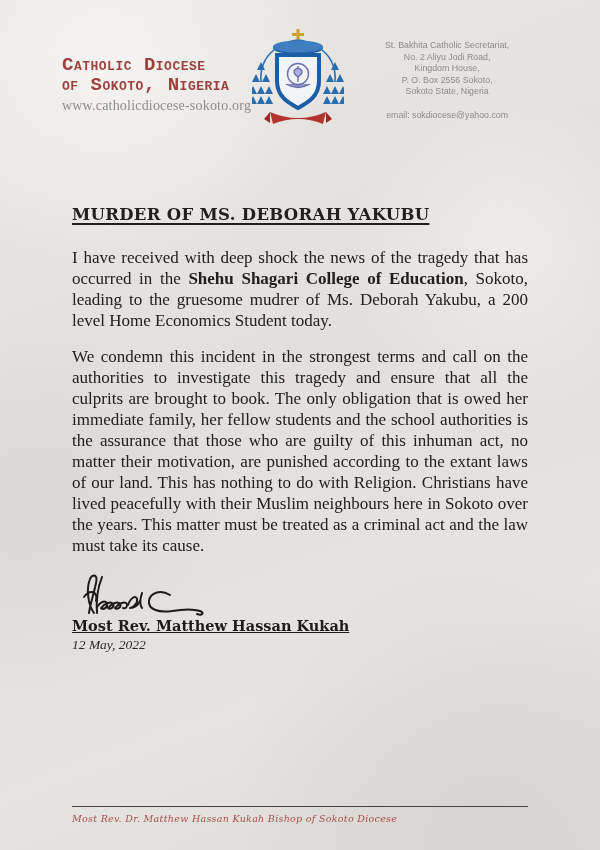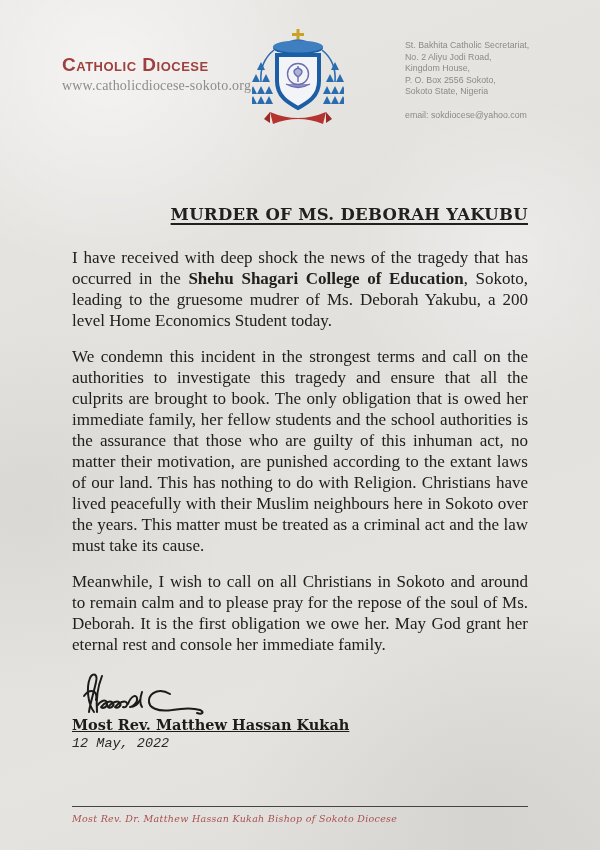--- a/index.html
+++ b/index.html
@@ -16,53 +16,54 @@
       radial-gradient(ellipse 70% 50% at 80% 95%, rgba(120,115,110,0.10), rgba(120,115,110,0) 60%),
       radial-gradient(ellipse 60% 40% at 5% 60%, rgba(120,115,110,0.08), rgba(120,115,110,0) 55%),
       linear-gradient(160deg, #e9e7e4 0%, #e2e0dd 45%, #e6e4e1 75%, #dedcd9 100%);
   }
 
   
   .letterhead { position: absolute; top: 0; left: 0; right: 0; height: 150px; }
 
   .org { position: absolute; left: 62px; top: 55px; }
   .org-name {
-    font-family: Liberation Sans, sans-serif;
+    font-family: Liberation Mono, monospace;
     font-variant: small-caps;
     font-weight: 600;
     color: #9e403e;
     font-size: 19px;
     line-height: 20px;
     letter-spacing: 0.5px;
   }
   .website {
     margin-top: 3px;
     font-family: Liberation Serif, serif;
     font-size: 14px;
     color: #8d8c8a;
     letter-spacing: 0.2px;
     text-align: right;
   }
 
   .crest { position: absolute; left: 252px; top: 28px; width: 92px; height: 102px; }
 
   .addr {
-    position: absolute; left: 405px; top: 40px;
+    position: absolute; left: 385px; top: 40px;
     font-family: "Liberation Sans", sans-serif;
     font-size: 8.8px;
     line-height: 11.6px;
     color: #8b8a88;
+    text-align: center;
   }
   .addr .email { margin-top: 12px; }
 
   
   .content { position: absolute; left: 72px; right: 72px; top: 205px; }
 
   .title {
-    text-align: right;
+    text-align: left;
     font-family: "DejaVu Serif", serif;
     font-size: 16.5px;
     font-weight: bold;
     color: #21201e;
     letter-spacing: 0.3px;
     text-decoration: underline;
     text-underline-offset: 3px;
     text-decoration-thickness: 1.5px;
     margin-bottom: 23px;
   }
@@ -79,21 +80,21 @@
 
   .signature { margin-top: 12px; height: 46px; }
   .signatory {
     font-family: "DejaVu Serif", serif;
     font-weight: bold;
     font-size: 14.5px;
     color: #1d1c1b;
     text-decoration: underline;
   }
   .date {
-    font-family: Liberation Mono, monospace;
+    font-family: Liberation Serif, serif;
     font-style: italic;
     font-size: 13.5px;
     color: #2a2927;
     margin-top: 3px;
   }
 
   
   .footer { position: absolute; left: 72px; right: 72px; top: 806px; }
   .rule { height: 0; border-top: 1.6px solid #47433f; }
   .footer-text {
@@ -109,20 +110,21 @@
 </head>
 <body>
 
 <div class="page">
 
   <header class="letterhead">
 
     <div class="org">
       <div class="org-name">
         <span>Catholic Diocese</span><br>
+        <span>of Sokoto, Nigeria</span>
       </div>
       <div class="website">www.catholicdiocese-sokoto.org</div>
     </div>
 
     <div class="crest">
       <svg width="92" height="102" viewBox="0 0 92 102">
 
         <path d="M22,22 C12,30 8,42 9,54" stroke="#2a6cb0" stroke-width="1.6" fill="none"></path>
         <path d="M70,22 C80,30 84,42 83,54" stroke="#2a6cb0" stroke-width="1.6" fill="none"></path>
 
@@ -187,21 +189,20 @@
   </header>
 
   <main class="content">
 
     <h1 class="title">MURDER OF MS. DEBORAH YAKUBU</h1>
 
     <p class="para"><span>I have received with deep shock the news of the tragedy that has occurred in the </span><strong>Shehu Shagari College of Education</strong><span>, Sokoto, leading to the gruesome mudrer of Ms. Deborah Yakubu, a 200 level Home Economics Student today.</span></p>
 
     <p class="para">We condemn this incident in the strongest terms and call on the authorities to investigate this tragedy and ensure that all the culprits are brought to book. The only obligation that is owed her immediate family, her fellow students and the school authorities is the assurance that those who are guilty of this inhuman act, no matter their motivation, are punished according to the extant laws of our land. This has nothing to do with Religion. Christians have lived peacefully with their Muslim neighbours here in Sokoto over the years. This matter must be treated  as a criminal act and the law must take its cause.</p>
 
-    <p class="para">Meanwhile, I wish to call on all Christians in Sokoto and around to remain calm and to please pray for the repose of the soul of Ms. Deborah. It is the first obligation we owe her. May God grant her eternal rest and console her immediate family.</p>
 
     <div class="signature">
       <svg width="150" height="46" viewBox="0 0 150 46">
         <g stroke="#1c1b1a" stroke-width="2" fill="none" stroke-linecap="round" stroke-linejoin="round">
           <path d="M22,42 C16,34 14,18 18,8 C21,2 26,4 24,12 C22,22 18,34 17,42"></path>
           <path d="M30,6 C26,16 24,30 25,42"></path>
           <path d="M12,26 C18,18 26,20 24,30"></path>
           <path d="M25,36 C29,30 34,29 35,33 C36,37 31,39 29,37 C33,32 39,30 41,33 C43,36 38,39 36,37 C40,32 46,30 48,33 C50,36 45,39 43,37 C47,32 53,30 55,33 C56,36 53,38 51,37"></path>
           <path d="M56,34 C59,26 64,24 65,28 C66,32 61,37 58,37 C62,37 66,34 68,30"></path>
           <path d="M70,22 C68,28 68,34 70,37"></path>

